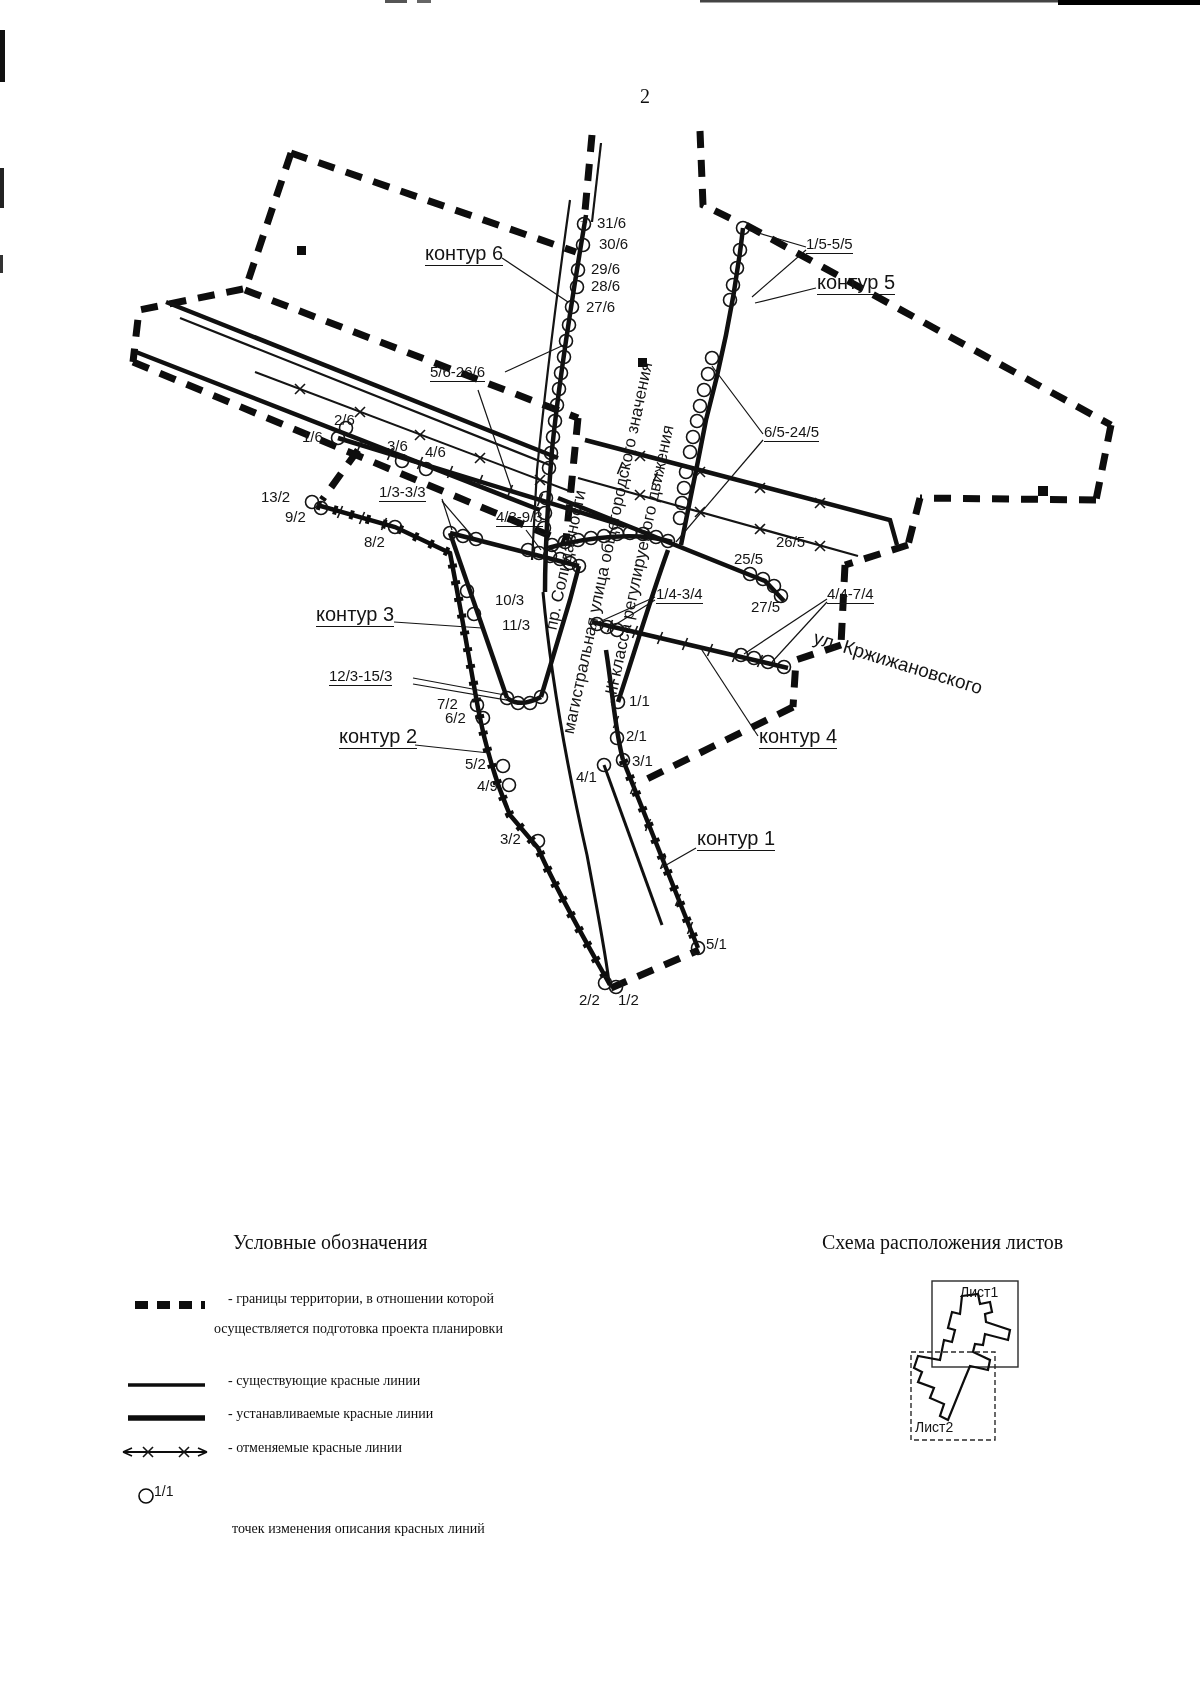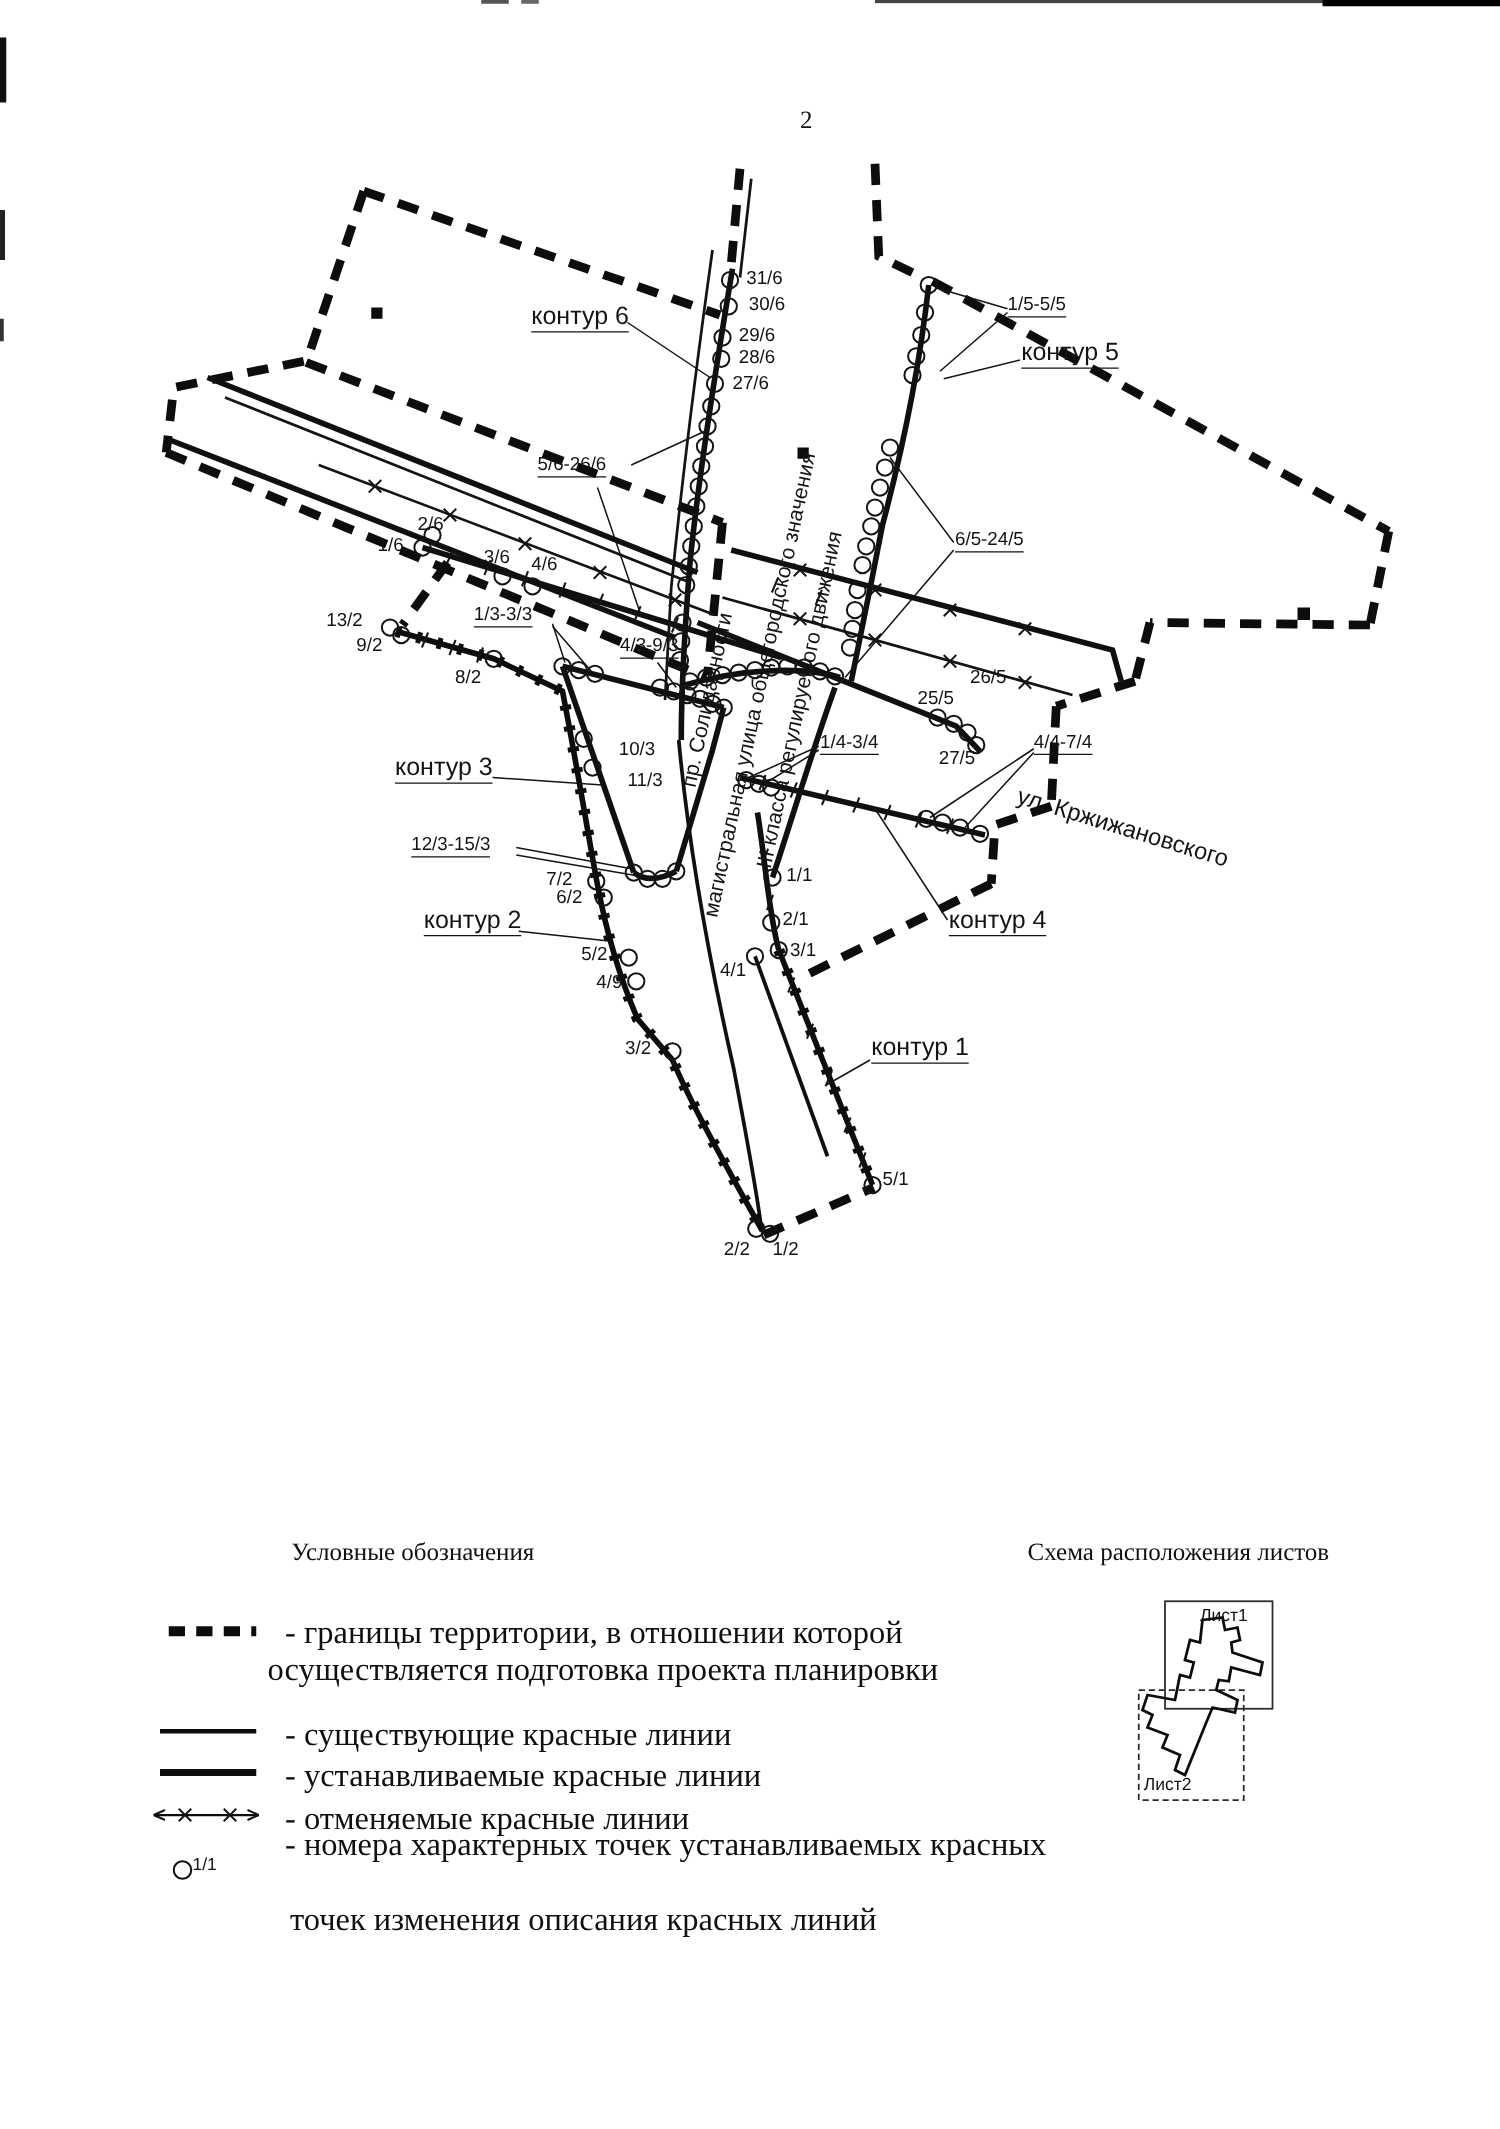--- a/index.html
+++ b/index.html
@@ -3,21 +3,21 @@
 <meta charset="utf-8">
 <style>
   html,body{margin:0;padding:0;background:#e8e8e8}
   .page{position:relative;width:1200px;height:1703px;background:#ffffff;
         font-family:"Liberation Sans",sans-serif;overflow:hidden}
   svg{position:absolute;left:0;top:0}
   .lbl{position:absolute;font-size:15px;color:#141414;white-space:nowrap;line-height:1.05}
   .c{font-size:20px}
   .u{border-bottom:1.6px solid #141414;padding-bottom:1px}
   .rot{transform-origin:center center}
-  .serif{font-family:"Liberation Serif",serif;font-size:26px;color:#101010}
+  .serif{font-family:"Liberation Serif",serif;font-size:14px;color:#101010}
   .t20{font-size:20px}
   .sheet{font-size:14px}
   .sup{position:relative;top:-7px;font-size:14px}
 </style>
 </head>
 <body>
 
 <div class="page">
 
 <svg width="1200" height="1703" viewBox="0 0 1200 1703">
@@ -346,20 +346,19 @@
 <div class="lbl rot" style="left:640px;top:560px;font-size:17px;transform:translate(-50%,-50%) rotate(-78deg)">III класса регулируемого движения</div>
 <div class="lbl rot" style="left:898px;top:663px;font-size:19px;transform:translate(-50%,-50%) rotate(17deg)">ул. Кржижановского</div>
 
 <div class="lbl serif t20" style="left:233px;top:1232px">Условные обозначения</div>
 <div class="lbl serif" style="left:228px;top:1292px">- границы территории, в отношении которой</div>
 <div class="lbl serif" style="left:214px;top:1322px">осуществляется подготовка проекта планировки</div>
 <div class="lbl serif" style="left:228px;top:1374px">- существующие красные линии</div>
 <div class="lbl serif" style="left:228px;top:1407px">- устанавливаемые красные линии</div>
 <div class="lbl serif" style="left:228px;top:1441px">- отменяемые красные линии</div>
 <div class="lbl sup" style="left:154px;top:1484px;position:absolute">1/1</div>
-<div class="lbl serif" style="left:228px;top:1462px">- номера характерных точек устанавливаемых красных</div>
 <div class="lbl serif" style="left:232px;top:1522px">точек изменения описания красных линий</div>
 
 <div class="lbl serif t20" style="left:822px;top:1232px">Схема расположения листов</div>
 <div class="lbl sheet" style="left:960px;top:1285px">Лист1</div>
 <div class="lbl sheet" style="left:915px;top:1420px">Лист2</div>
 
 </div>
 
 </body></html>

